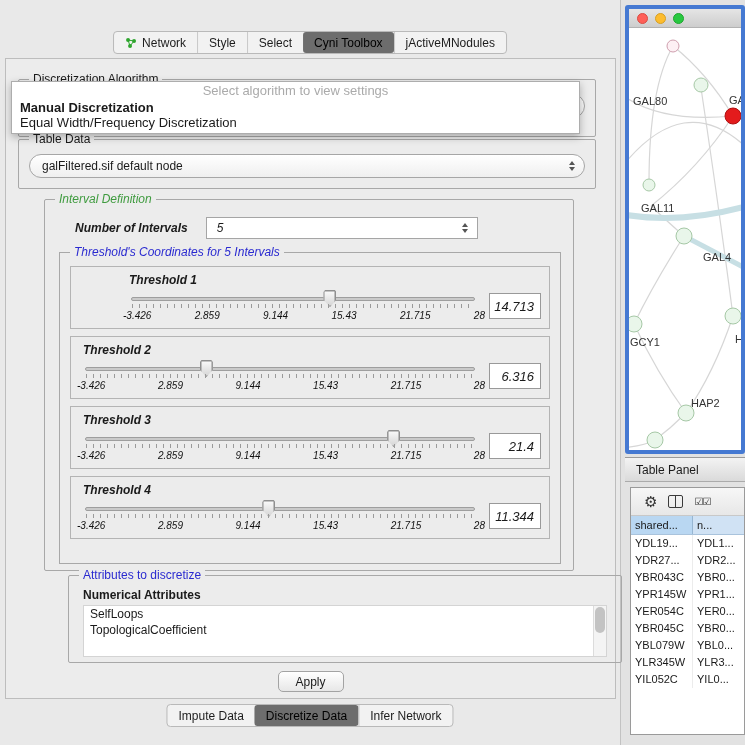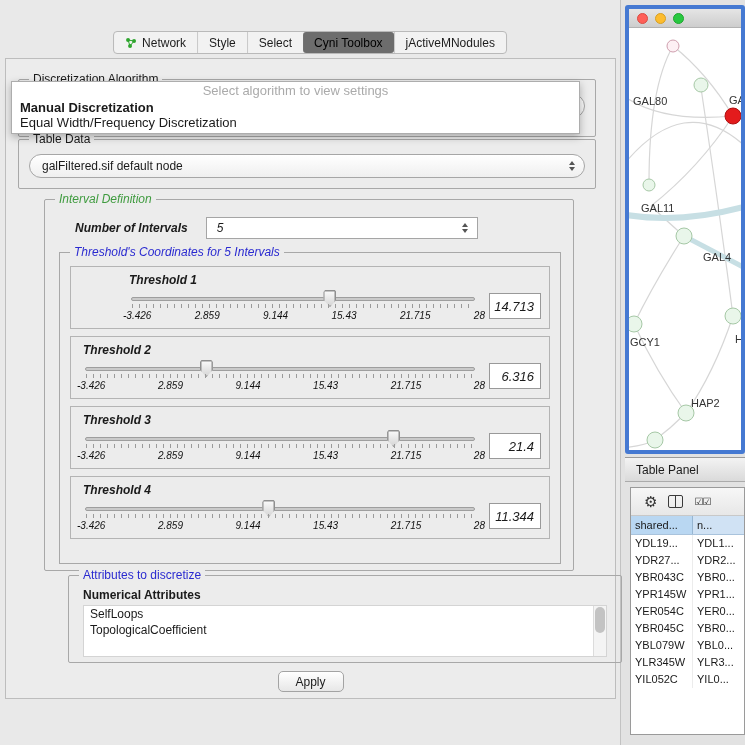--- a/index.html
+++ b/index.html
@@ -300,20 +300,31 @@
         <div class="attr-item">TopologicalCoefficient</div>
         <div class="vscroll">
             <div class="vthumb"></div>
           </div>
       </div>
     </div>
 
     <div class="apply-btn">Apply</div>
   </div>
 
+  <div class="tabstrip bottom">
+    <div class="tab">
+      <span>Impute Data</span>
+    </div>
+    <div class="tab selected">
+      <span>Discretize Data</span>
+    </div>
+    <div class="tab">
+      <span>Infer Network</span>
+    </div>
+  </div>
 </div>
 
 <div class="net-window">
   <div class="net-titlebar">
     <span class="light red"></span>
     <span class="light yellow"></span>
     <span class="light green"></span>
   </div>
   <div class="net-canvas">
     <svg width="112" height="422" viewBox="0 0 112 422">

